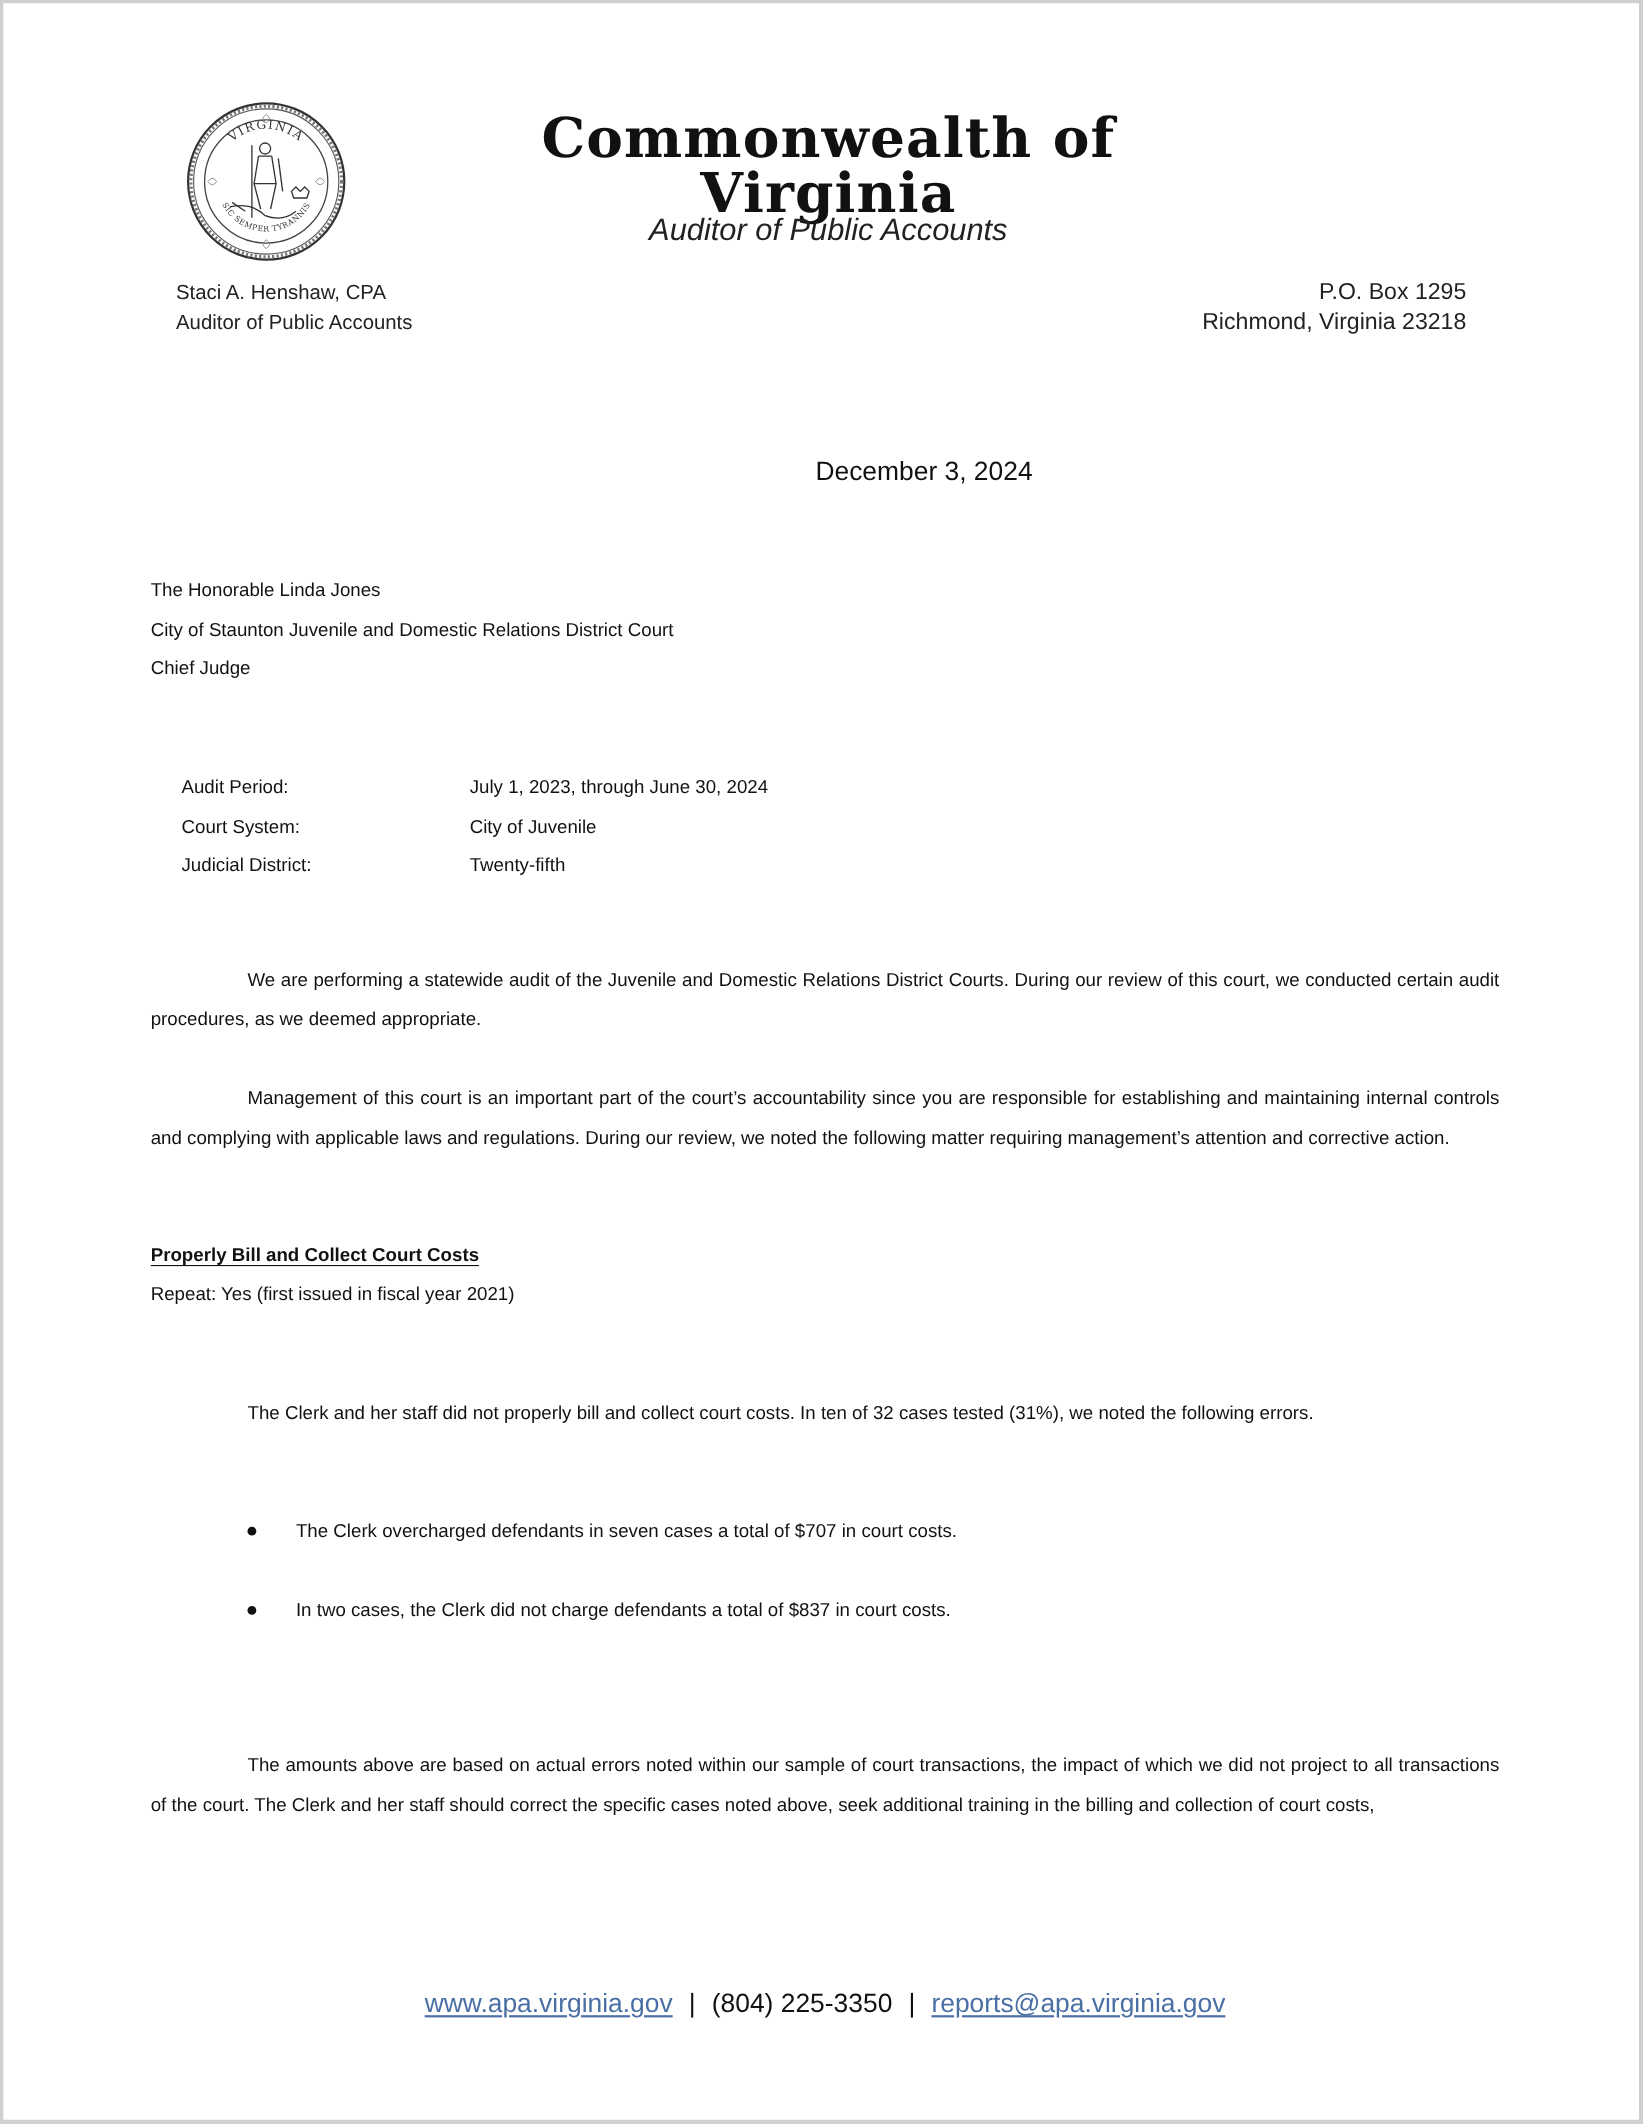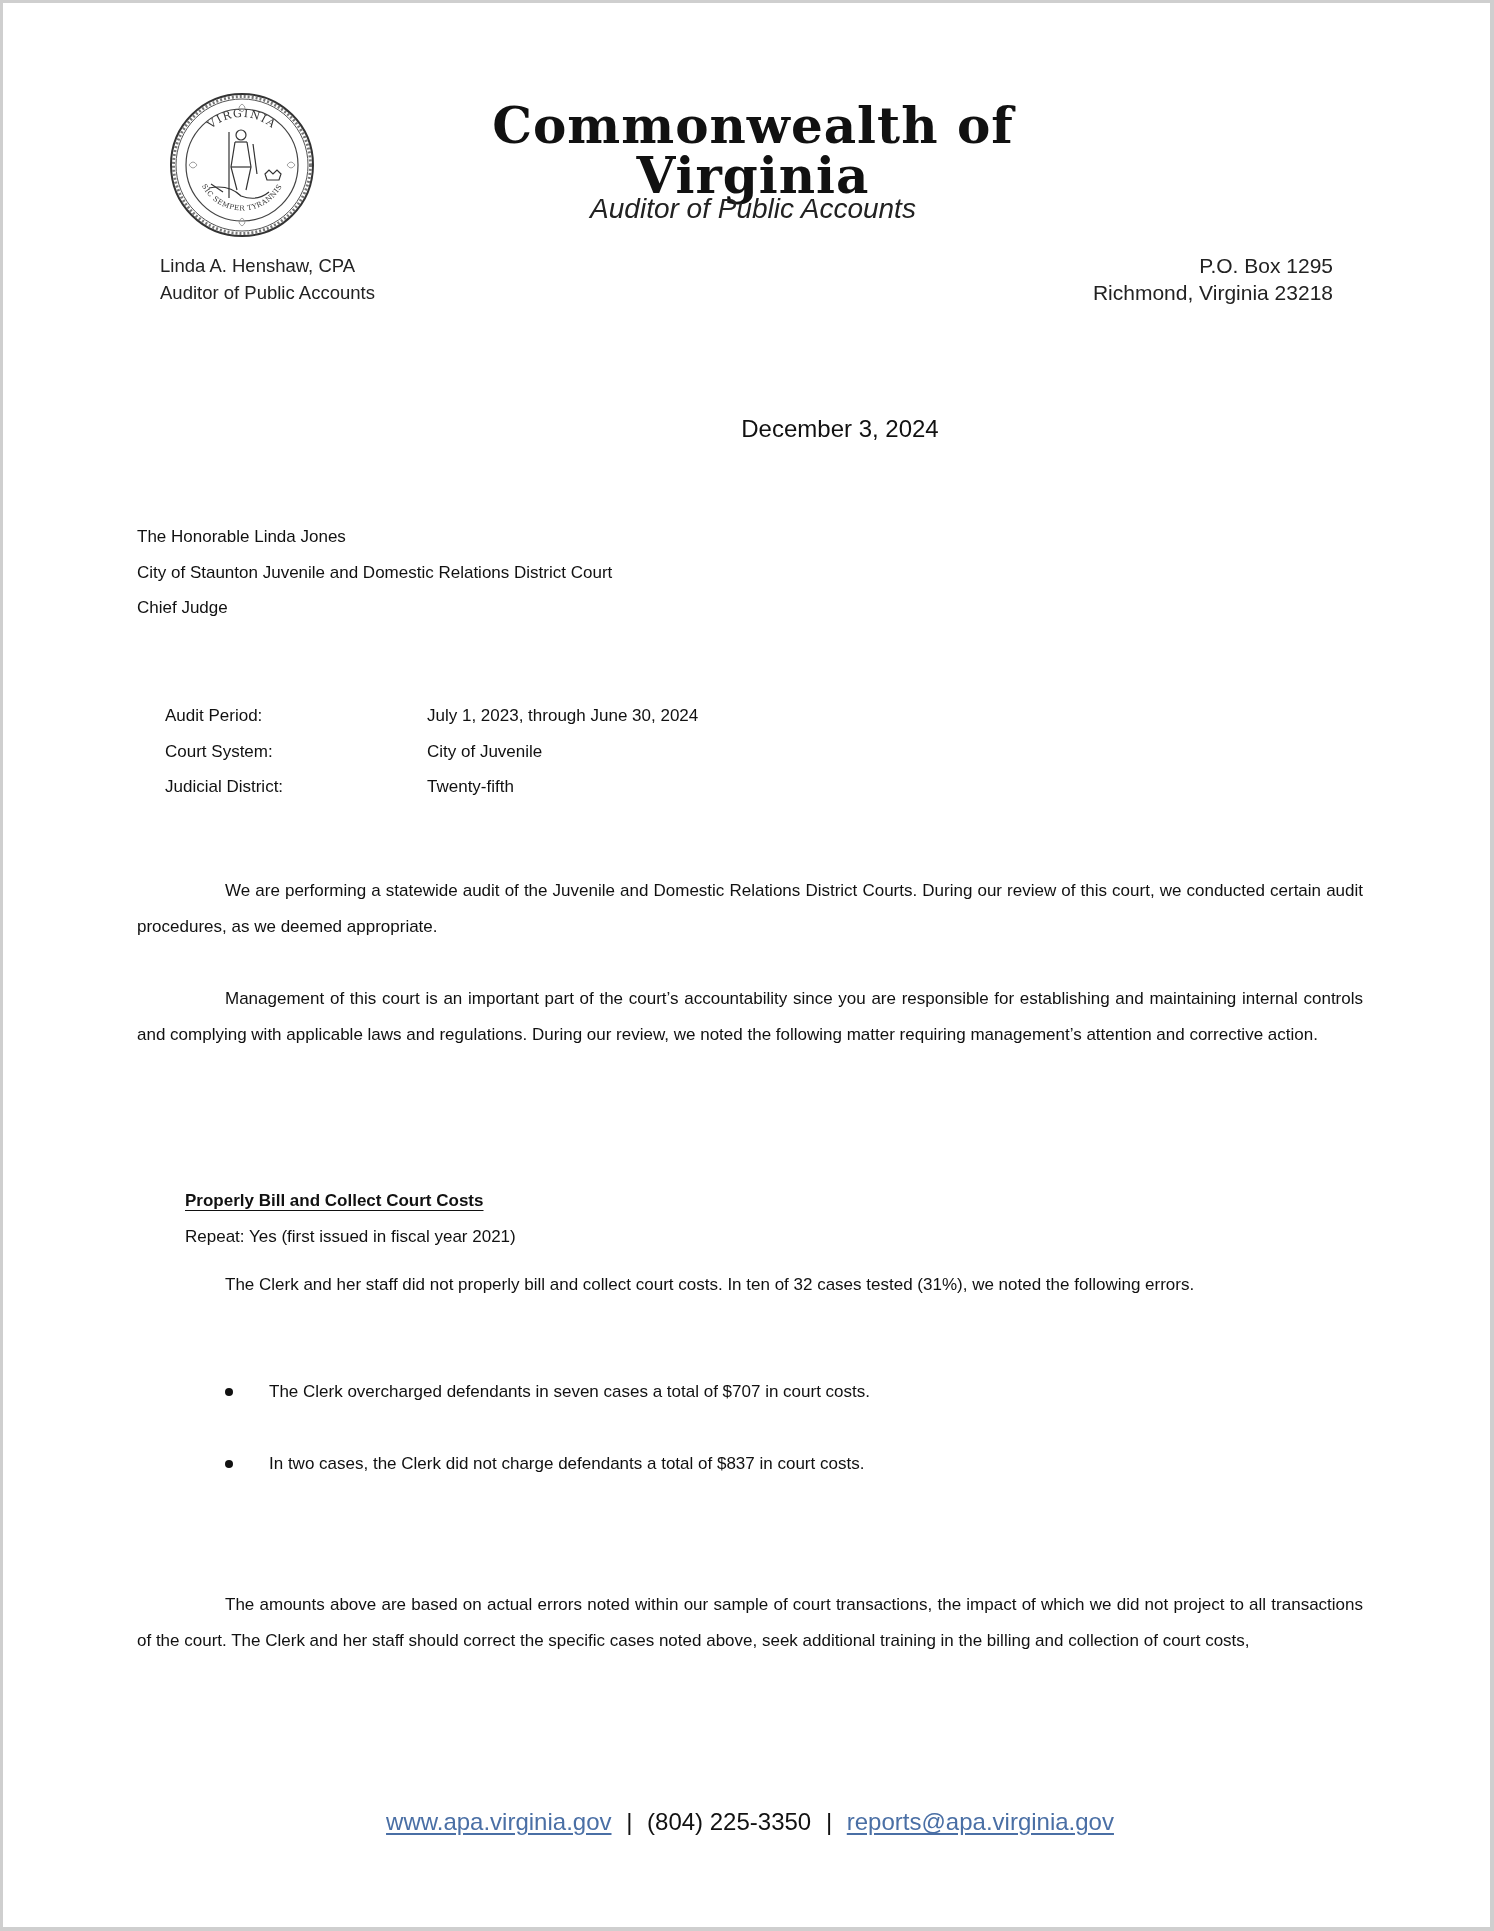--- a/index.html
+++ b/index.html
@@ -105,21 +105,21 @@
       width: 1226px;
       text-align: justify;
       text-align-last: left;
     }
     .indent { text-indent: 88px; }
 
     .p1 { top: 870px; }
     .p2 { top: 978px; }
 
     .heading {
-      left: 134px; top: 1180px; margin-left: 48px;
+      left: 134px; top: 1120px;
     }
     .heading-title {
       font-weight: bold;
       text-decoration: underline;
       text-underline-offset: 4px;
     }
 
     .p3 { top: 1264px; }
 
     .bullets {
@@ -197,21 +197,21 @@
         <path d="M73 12 q6 4 0 8 q-6 -4 0 -8"></path>
         <path d="M73 126 q6 4 0 8 q-6 -4 0 -8"></path>
       </g>
     </svg>
   </div>
 
   <div class="abs title">Commonwealth of Virginia</div>
   <div class="abs subtitle">Auditor of Public Accounts</div>
 
   <div class="abs sender-left">
-    <div>Linda A. Henshaw, CPA</div>
+    <div>Staci A. Henshaw, CPA</div>
     <div>Auditor of Public Accounts</div>
   </div>
   <div class="abs sender-right">
     <div>P.O. Box 1295</div>
     <div>Richmond, Virginia 23218</div>
   </div>
 
   <div class="abs date">December 3, 2024</div>
 
   <div class="abs body-text addressee">

